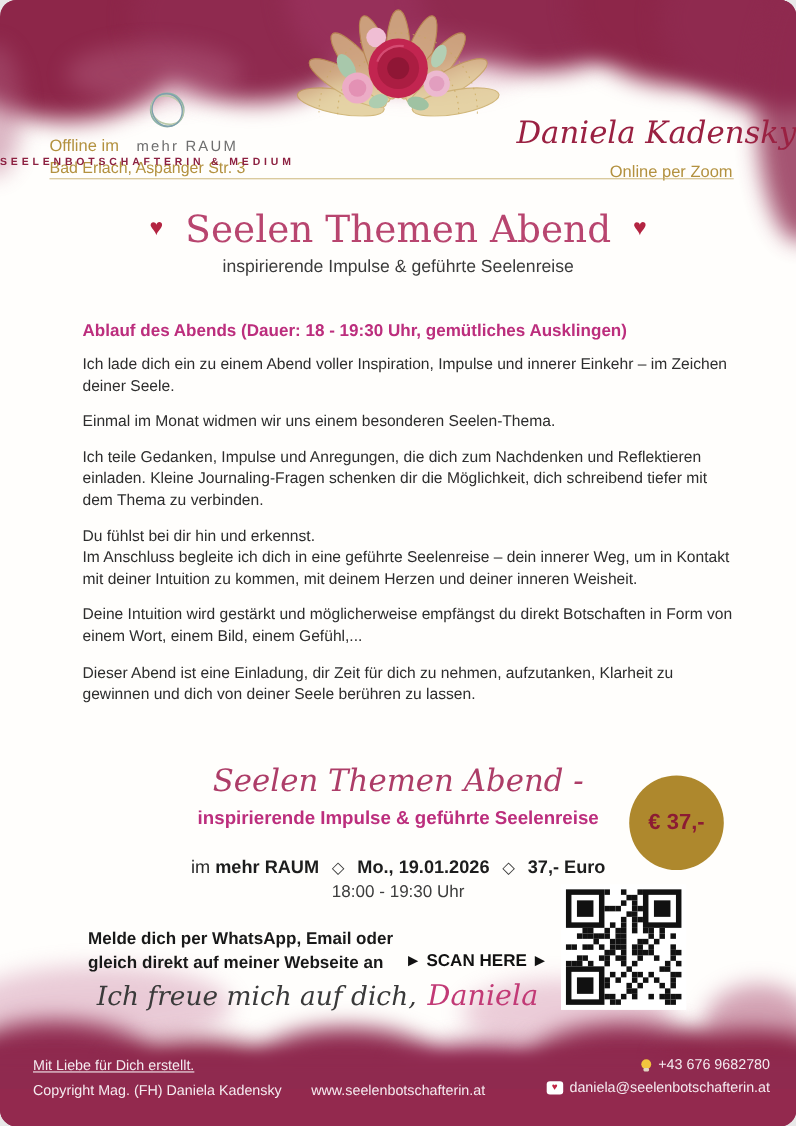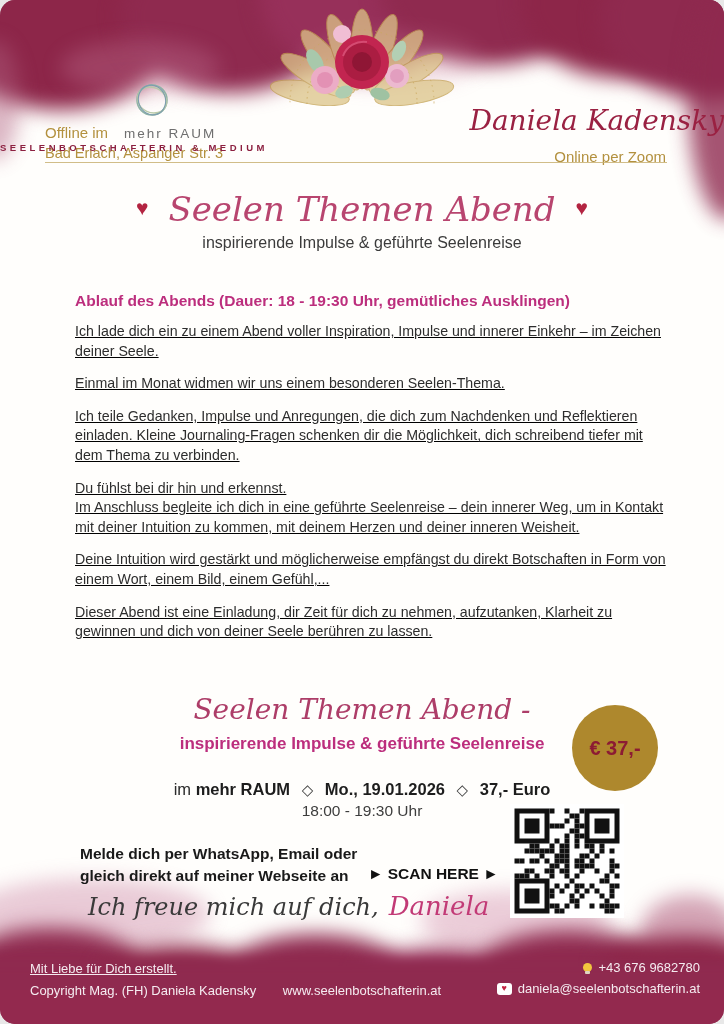--- a/index.html
+++ b/index.html
@@ -22,27 +22,27 @@
   .online-zoom { position:absolute; right:58px; top:148px; font-size:15px; }
   .gold-line { position:absolute; left:45px; top:162px; width:622px; height:1px; background:#c9b273; opacity:.85; }
   .mandala { position:absolute; left:247px; top:6px; }
   .brand-name { position:absolute; left:0; right:0; top:104px; text-align:right;
      font-family:"DejaVu Serif", serif; font-style:italic; font-size:28px; color:#9a2142; }
   .brand-tagline { position:absolute; left:0; right:0; top:142px; text-align:left;
      font-size:9.5px; letter-spacing:3.5px; color:#8c2040; font-weight:bold; }
 
   
   .title-wrap { position:absolute; left:0; right:0; top:189px; text-align:center; }
-  .title-script { font-family:"DejaVu Serif", serif; font-style:italic; font-size:34px; color:#b8456f;margin-top:28px; }
+  .title-script { font-family:"DejaVu Serif", serif; font-size:34px; color:#b8456f;margin-top:28px; }
   .title-heart { font-size:21px; color:#b32441; vertical-align:6px; margin:0 20px; }
   .title-sub { margin-top:5px; font-size:16px; color:#3b3b3b; }
 
   
   .section-heading { position:absolute; left:75px; top:292px; font-size:15.5px; font-weight:bold; color:#bc2e7d; }
-  .body-text { position:absolute; left:75px; top:322px; width:592px;text-decoration:underline; }
+  .body-text { position:absolute; left:75px; top:322px; width:592px; }
   .body-text p { margin:0 0 13px 0; font-size:14.2px; line-height:1.38; color:#2d2d2d; white-space:pre-line; }
 
   
   .event-wrap { position:absolute; left:0; right:0; top:693px; text-align:center; }
   .ev-script { font-family:"DejaVu Serif", serif; font-style:italic; font-size:28px; color:#ad3d68; }
   .ev-sub { margin-top:8px; font-size:17px; font-weight:bold; color:#bc2e7d; }
   .ev-detail { margin-top:26px; font-size:16.5px; color:#2b2b2b; }
   .ev-detail b { color:#1d1d1d; }
   .diamond { color:#3c3c3c; font-size:15px; margin:0 7px; }
   .ev-time { margin-top:3px; font-size:15.5px; color:#3d3d3d; }

